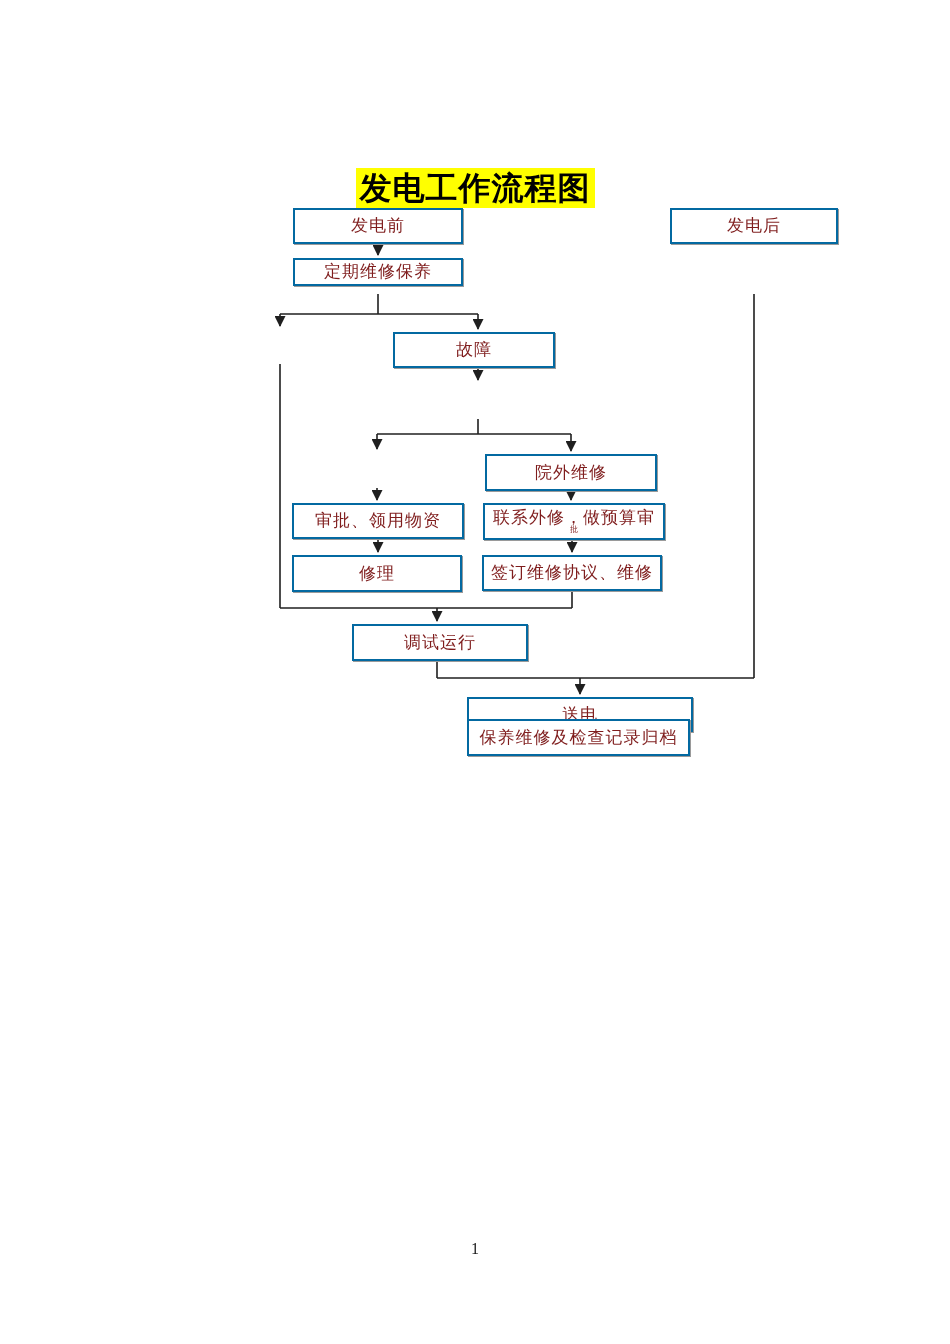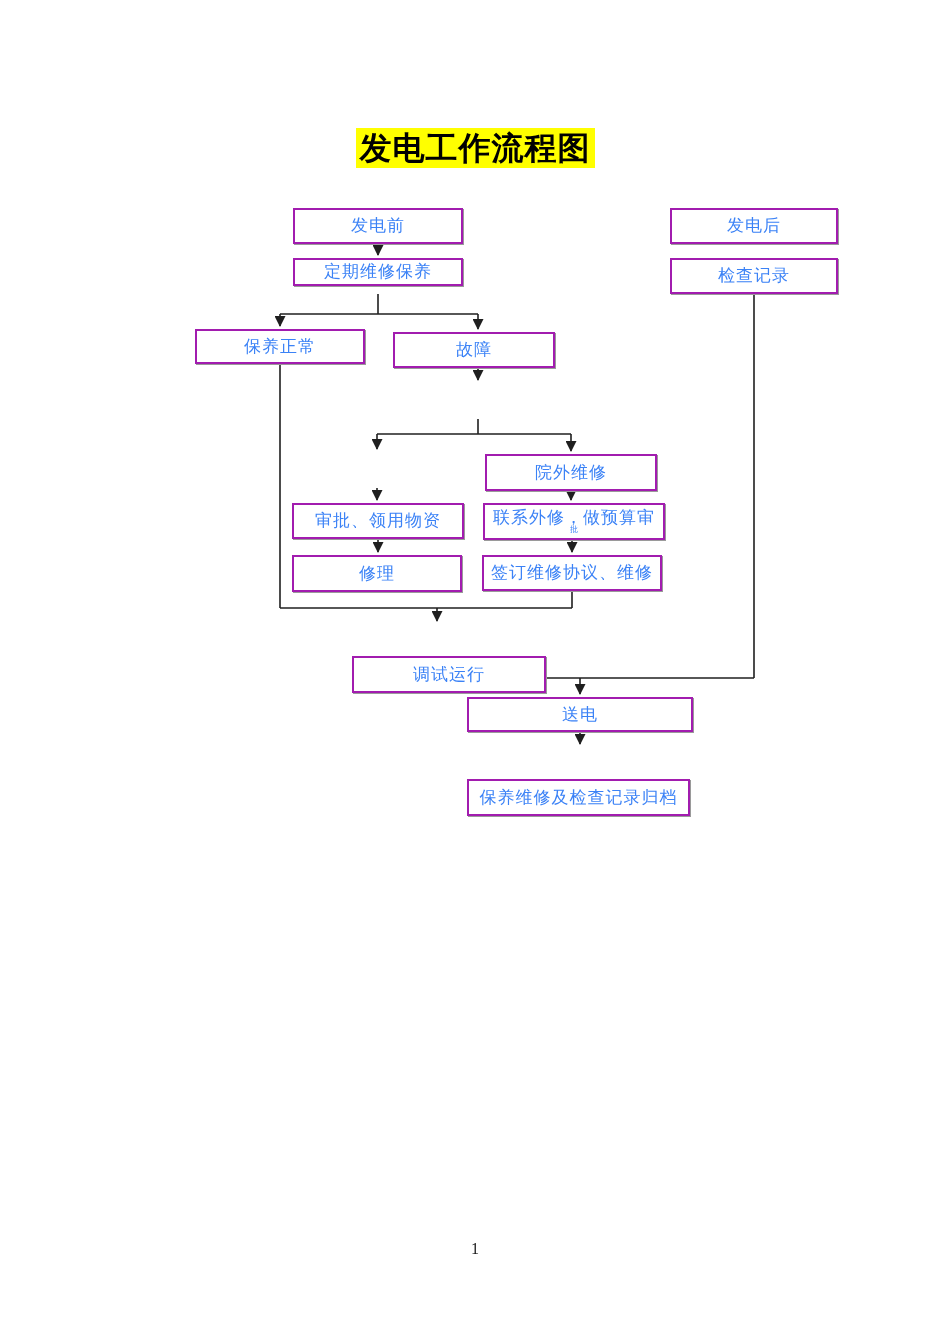--- a/index.html
+++ b/index.html
@@ -23,38 +23,39 @@
   }
   .doc-title .hl {
     display: inline-block;
     font-family: "Liberation Sans", "DejaVu Sans", sans-serif;
     font-weight: bold;
     font-size: 32px;
     line-height: 40px;
     padding: 0 4px;
     letter-spacing: 1px;
     color: #000000;
+    margin-top: 40px;
   }
   .connectors {
     position: absolute;
     left: 0; top: 0;
     width: 950px; height: 1344px;
   }
   .node {
     position: absolute;
     background: #ffffff;
-    border: 2px solid #a21caf;
+    border: 2px solid #0369a1;
     box-shadow: 1px 1px 0 #9a9a9a;
     display: flex;
     flex-direction: column;
     align-items: center;
     justify-content: center;
     font-size: 17px;
     letter-spacing: 1px;
-    color: #3b82f6;
+    color: #7f1d1d;
     text-align: center;
     line-height: 1.15;
   }
   .node .tiny {
     font-size: 8px;
     line-height: 8px;
     letter-spacing: 0;
   }
   .page-number {
     position: absolute;
@@ -112,44 +113,42 @@
     <path d="M437,678 H754"></path>
     <path d="M580,678 V694" marker-end="url(#arrow)"></path>
 
     <path d="M580,732 V744" marker-end="url(#arrow)"></path>
   </svg>
 
   <div class="node" style="left:293px;top:208px;width:170px;height:36px">发电前</div>
 
   <div class="node" style="left:293px;top:258px;width:170px;height:28px">定期维修保养</div>
 
-  <div class="node" style="left:195px;top:329px;width:170px;height:35px">保养正常</div>
 
   <div class="node" style="left:393px;top:332px;width:162px;height:36px">故障</div>
 
 
 
   <div class="node" style="left:292px;top:503px;width:172px;height:36px">审批、领用物资</div>
 
   <div class="node" style="left:292px;top:555px;width:170px;height:37px">修理</div>
 
   <div class="node" style="left:483px;top:503px;width:182px;height:37px;line-height:1">
     <span>联系外修，做预算审</span>
     <span class="tiny">批</span>
   </div>
 
   <div class="node" style="left:485px;top:454px;width:172px;height:37px">院外维修</div>
 
   <div class="node" style="left:482px;top:555px;width:180px;height:36px">签订维修协议、维修</div>
 
-  <div class="node" style="left:352px;top:656px;width:194px;height:37px">调试运行</div>
+  <div class="node" style="left:352px;top:624px;width:176px;height:37px">调试运行</div>
 
   <div class="node" style="left:467px;top:697px;width:226px;height:35px">送电</div>
 
-  <div class="node" style="left:467px;top:779px;width:223px;height:37px">保养维修及检查记录归档</div>
+  <div class="node" style="left:467px;top:719px;width:223px;height:37px">保养维修及检查记录归档</div>
 
   <div class="node" style="left:670px;top:208px;width:168px;height:36px">发电后</div>
 
-  <div class="node" style="left:670px;top:258px;width:168px;height:36px">检查记录</div>
 
   <div class="page-number">1</div>
 
 </div>
 
 </body></html>

